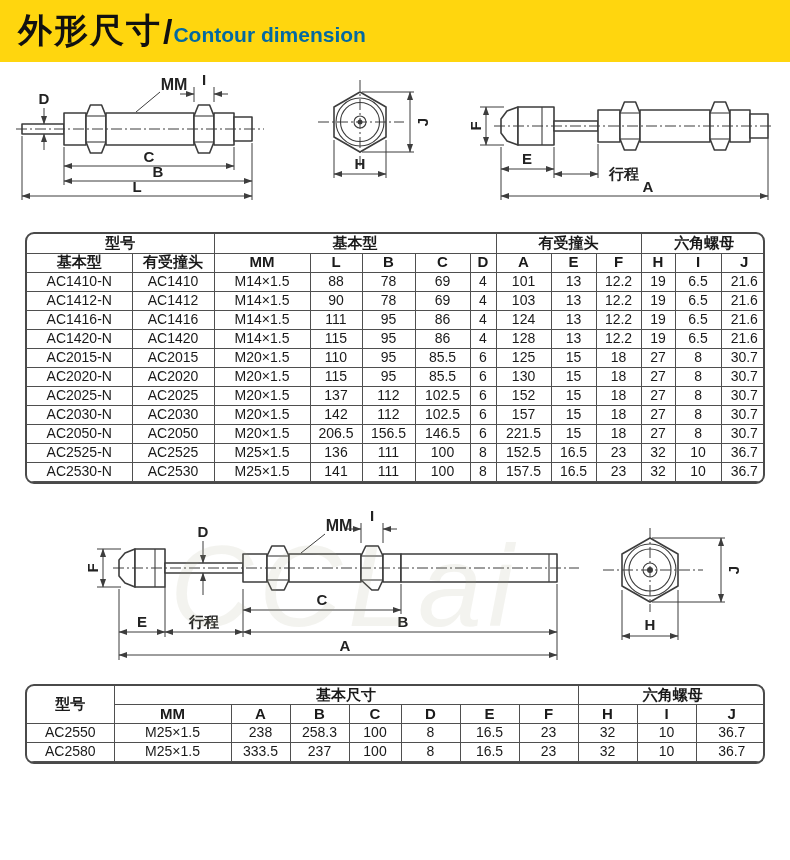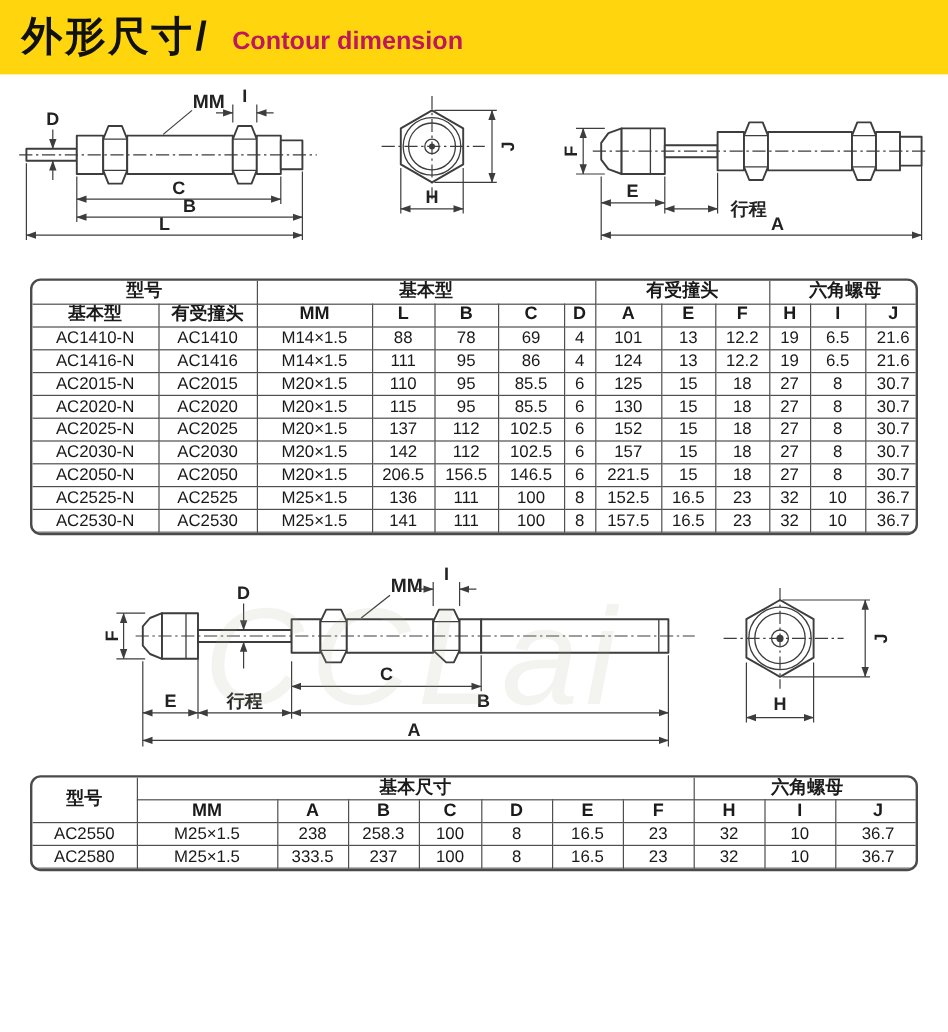--- a/index.html
+++ b/index.html
@@ -3,21 +3,21 @@
 <meta charset="utf-8">
 <style>
   * { margin:0; padding:0; box-sizing:border-box; }
   body { background:#fff; font-family:"Liberation Sans", sans-serif; }
   .page { position:relative; width:790px; height:860px; background:#ffffff; overflow:hidden; }
 
   
   .header { height:62px; background:#FFD60E; display:flex; align-items:center; padding:0 0 0 18px; }
   .title-zh { font-size:34px; font-weight:bold; color:#111; letter-spacing:2px; }
   .title-sep { font-size:34px; font-weight:bold; color:#111; margin:0 1px; }
-  .title-en { font-size:21px; font-weight:bold; color:#be185d; position:relative; top:4px;margin-left:20px; }
+  .title-en { font-size:21px; font-weight:bold; color:#0369a1; position:relative; top:4px; }
 
   
   .drawings-top { display:flex; justify-content:space-between; align-items:flex-start; padding:12px 14px 0 14px; height:152px; }
   .drawings-bottom { position:relative; display:flex; align-items:flex-start; padding-left:85px; height:170px; margin-top:26px; }
   svg { display:block; }
   .part { fill:#ffffff; stroke:#3d3d3d; stroke-width:1.6; stroke-linejoin:round; }
   .thin { fill:none; stroke:#3d3d3d; stroke-width:1.1; }
   .dim  { stroke:#3d3d3d; stroke-width:1; fill:none; }
   .cl   { stroke:#3d3d3d; stroke-width:1; fill:none; stroke-dasharray:11 3 2 3; }
   .lbl  { font-family:"Liberation Sans", sans-serif; font-size:15px; font-weight:bold; fill:#222; text-anchor:middle; }
@@ -209,28 +209,58 @@
             <td>69</td>
             <td>4</td>
             <td>101</td>
             <td>13</td>
             <td>12.2</td>
             <td>19</td>
             <td>6.5</td>
             <td>21.6</td>
           </tr>
           <tr>
+            <td>AC1412-N</td>
+            <td>AC1412</td>
+            <td>M14×1.5</td>
+            <td>90</td>
+            <td>78</td>
+            <td>69</td>
+            <td>4</td>
+            <td>103</td>
+            <td>13</td>
+            <td>12.2</td>
+            <td>19</td>
+            <td>6.5</td>
+            <td>21.6</td>
+          </tr>
+          <tr>
             <td>AC1416-N</td>
             <td>AC1416</td>
             <td>M14×1.5</td>
             <td>111</td>
             <td>95</td>
             <td>86</td>
             <td>4</td>
             <td>124</td>
+            <td>13</td>
+            <td>12.2</td>
+            <td>19</td>
+            <td>6.5</td>
+            <td>21.6</td>
+          </tr>
+          <tr>
+            <td>AC1420-N</td>
+            <td>AC1420</td>
+            <td>M14×1.5</td>
+            <td>115</td>
+            <td>95</td>
+            <td>86</td>
+            <td>4</td>
+            <td>128</td>
             <td>13</td>
             <td>12.2</td>
             <td>19</td>
             <td>6.5</td>
             <td>21.6</td>
           </tr>
           <tr>
             <td>AC2015-N</td>
             <td>AC2015</td>
             <td>M20×1.5</td>

